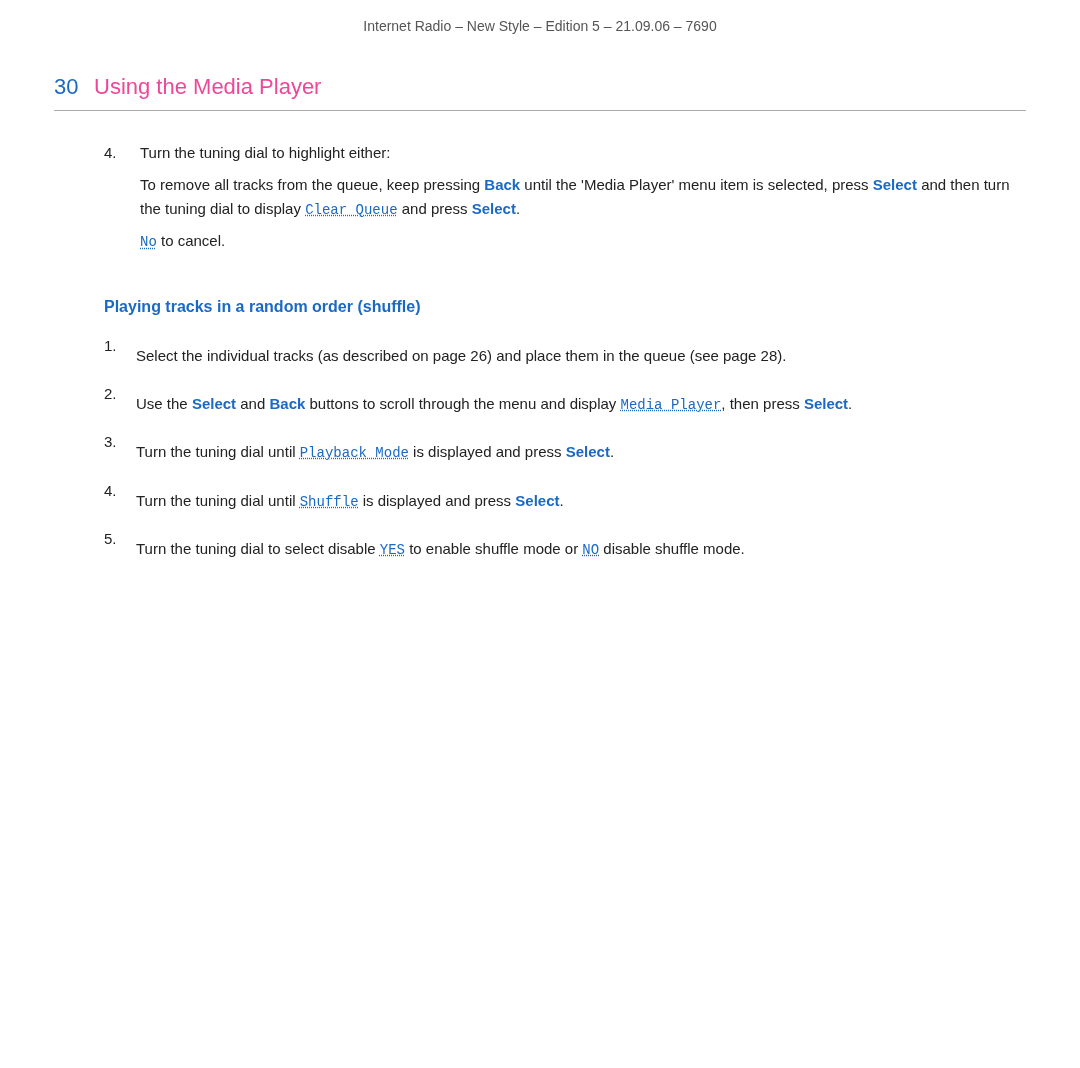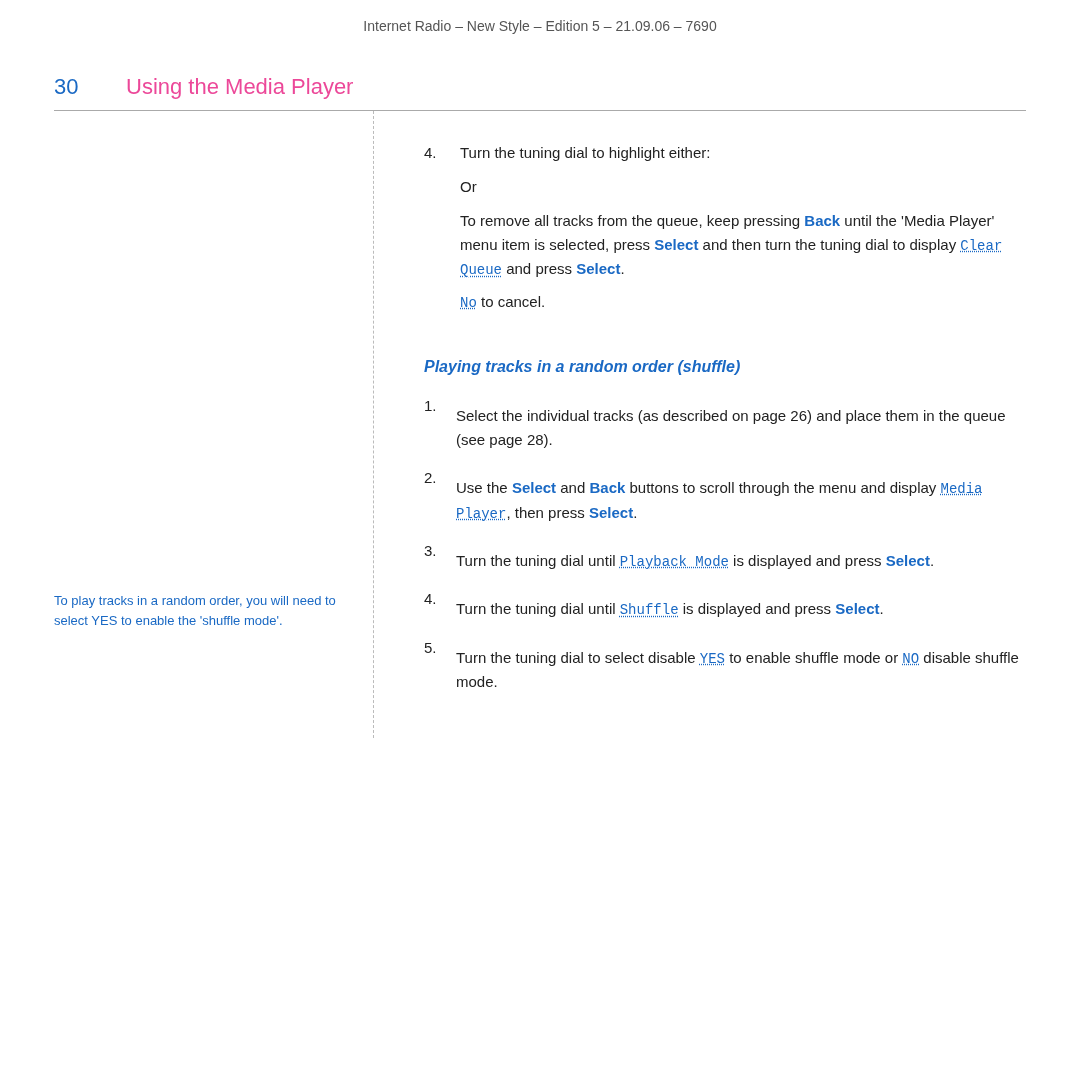--- a/index.html
+++ b/index.html
@@ -22,21 +22,20 @@
 
     .page-layout {
       display: flex;
       flex-direction: column;
       padding: 0 54px;
     }
 
     .chapter-heading {
       display: flex;
       align-items: baseline;
-      gap: 32px;
       padding: 30px 0 10px 0;
     }
 
     .chapter-number {
       font-size: 22px;
       color: #1a69c4;
       font-weight: normal;
       min-width: 40px;
     }
 
@@ -106,21 +105,20 @@
       font-size: 14px;
       text-decoration: underline;
       text-decoration-style: dotted;
     }
 
     .section-heading {
       color: #1a69c4;
       font-weight: bold;
       font-size: 16px;
       margin: 36px 0 18px 0;
-      font-style: italic;
     }
 
     .or-line {
       margin: 10px 0 10px 0;
       font-size: 15px;
     }
 
     .sub-item {
       margin: 8px 0 8px 0;
       line-height: 1.6;
@@ -158,35 +156,29 @@
 </div>
 
 <div class="page-layout">
   <div class="chapter-heading">
     <span class="chapter-number">30</span>
     <span class="chapter-title">Using the Media Player</span>
   </div>
   <hr class="divider">
 
   <div class="content-area">
-    <div class="sidebar">
-      <div class="sidebar-note">To play tracks in a random order, you will need to select YES to enable the 'shuffle mode'.</div>
-    </div>
 
     <div class="main-content">
 
       <div class="step-item">
         <span class="step-number">4.</span>
         <div class="step-text">
           <span>Turn the tuning dial to highlight either:</span>
 
 
-          <div class="or-line">
-            <span>Or</span>
-          </div>
 
           <div class="sub-item">
             <span>To remove all tracks from the queue, keep pressing </span><span class="blue-bold">Back</span><span> until the 'Media Player' menu item is selected, press </span><span class="blue-bold">Select</span><span> and then turn the tuning dial to display </span><span class="blue-mono">Clear Queue</span><span> and press </span><span class="blue-bold">Select</span><span>.</span>
           </div>
 
           <div class="sub-item">
             <span class="blue-mono">No</span><span> to cancel.</span>
           </div>
         </div>
       </div>

